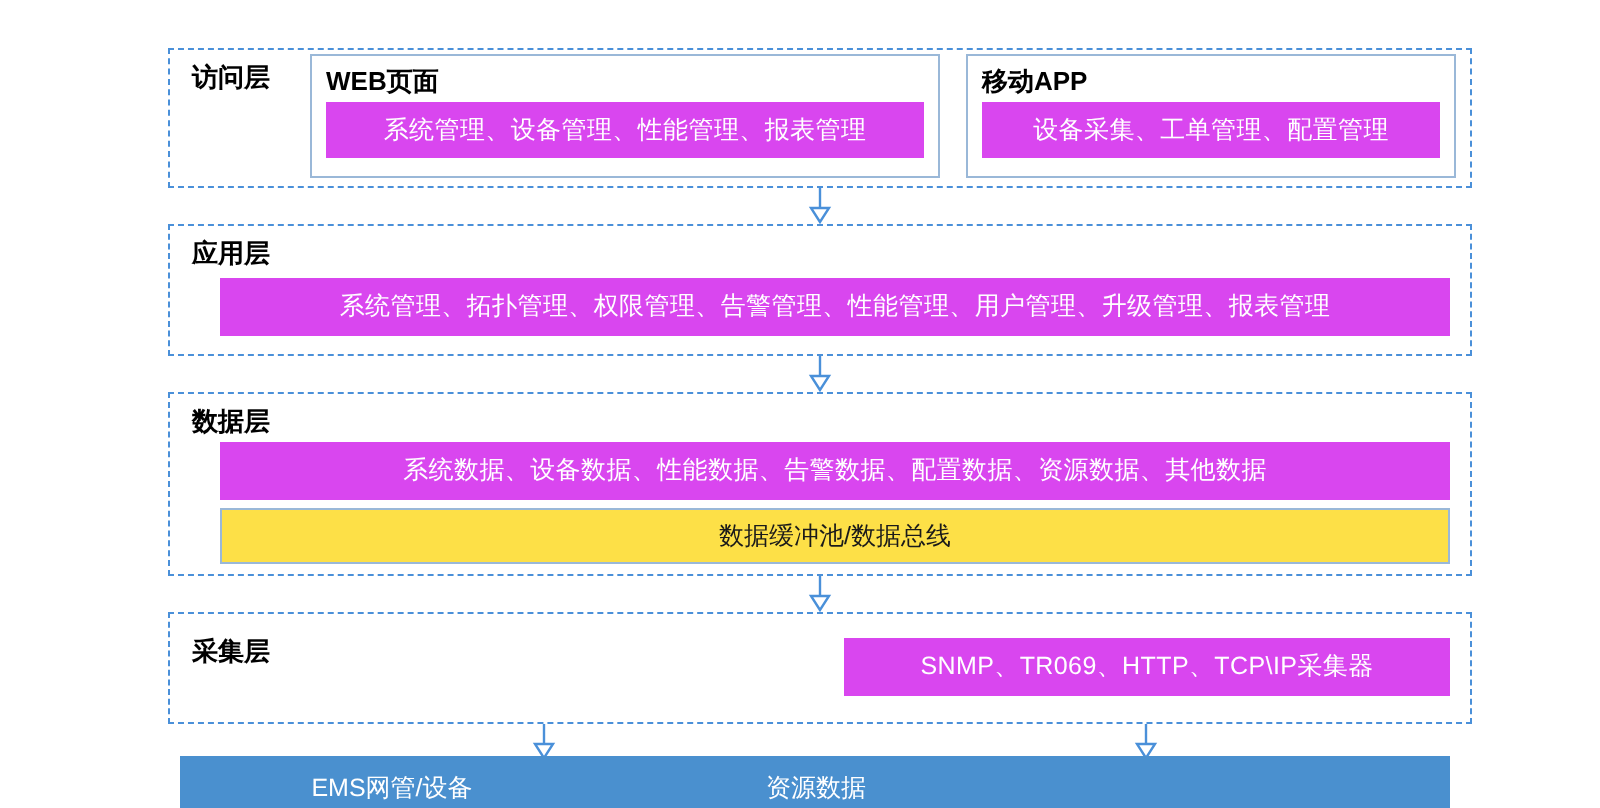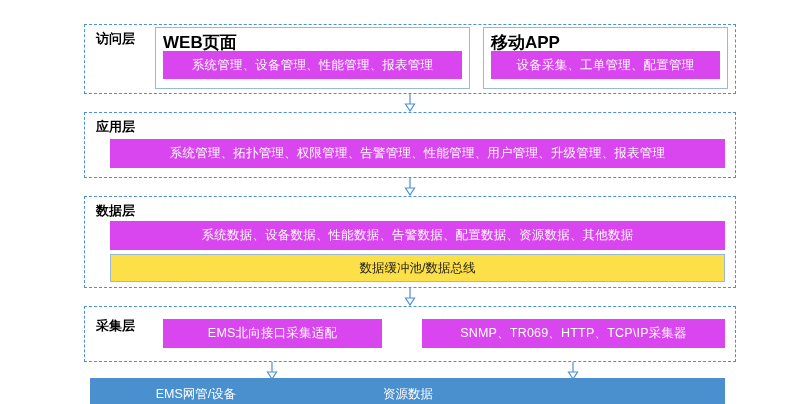--- a/index.html
+++ b/index.html
@@ -68,21 +68,21 @@
 
   .sub-panel {
     position: absolute;
     background: #ffffff;
     border: 1px solid #9ab8d8;
     box-sizing: border-box;
   }
 
   .sub-title {
     position: absolute;
-    font-size: 17px;
+    font-size: 13px;
     font-weight: bold;
     color: #000;
     white-space: nowrap;
     line-height: 1;
   }
 
   
   .arrow {
     position: absolute;
   }
@@ -146,21 +146,20 @@
 
   <div class="arrow" style="left:402px; top:272px;">
     <svg width="16" height="18" viewBox="0 0 16 18">
       <line x1="8" y1="0" x2="8" y2="11" stroke="#4a90d9" stroke-width="1.2"></line>
       <polygon points="8,17 3.5,10 12.5,10" fill="#ffffff" stroke="#4a90d9" stroke-width="1.2"></polygon>
     </svg>
   </div>
 
   <div class="layer" style="left:84px; top:290px; width:652px; height:56px;"></div>
   <div class="layer-title" style="left:96px; top:303px;">采集层</div>
-  <div class="blue-box" style="left:163px; top:303px; width:219px; height:29px;">EMS北向接口采集适配</div>
   <div class="blue-box" style="left:422px; top:303px; width:303px; height:29px;">SNMP、TR069、HTTP、TCP\IP采集器</div>
 
   <div class="arrow" style="left:264px; top:346px;">
     <svg width="16" height="18" viewBox="0 0 16 18">
       <line x1="8" y1="0" x2="8" y2="11" stroke="#4a90d9" stroke-width="1.2"></line>
       <polygon points="8,17 3.5,10 12.5,10" fill="#ffffff" stroke="#4a90d9" stroke-width="1.2"></polygon>
     </svg>
   </div>
   <div class="arrow" style="left:565px; top:346px;">
     <svg width="16" height="18" viewBox="0 0 16 18">

